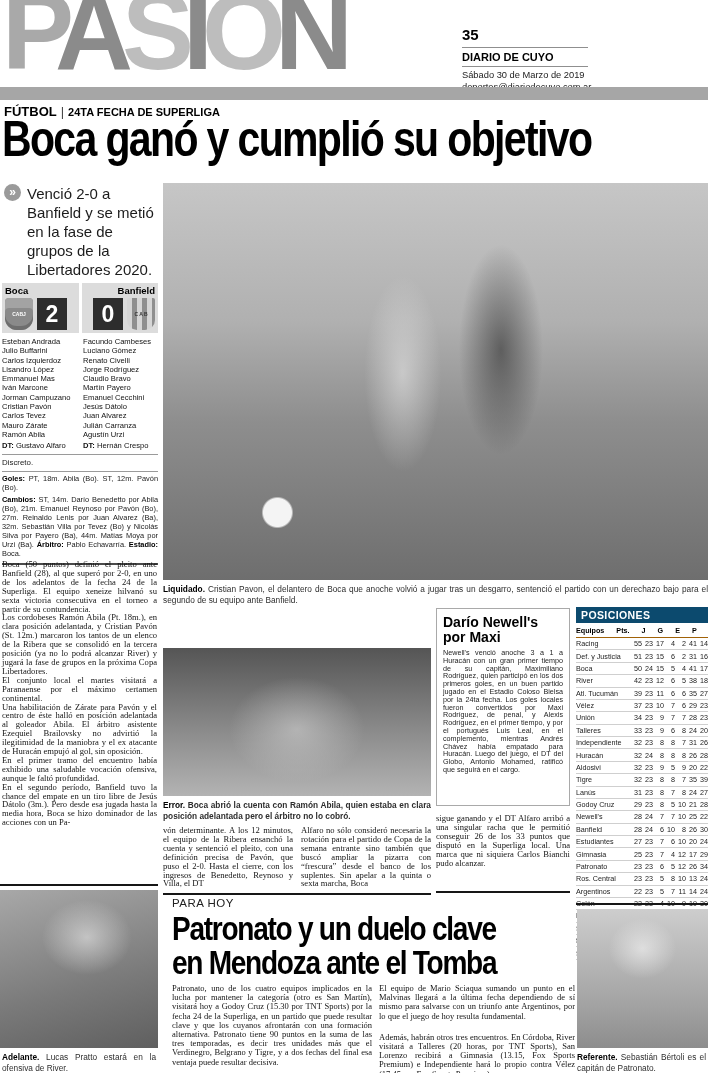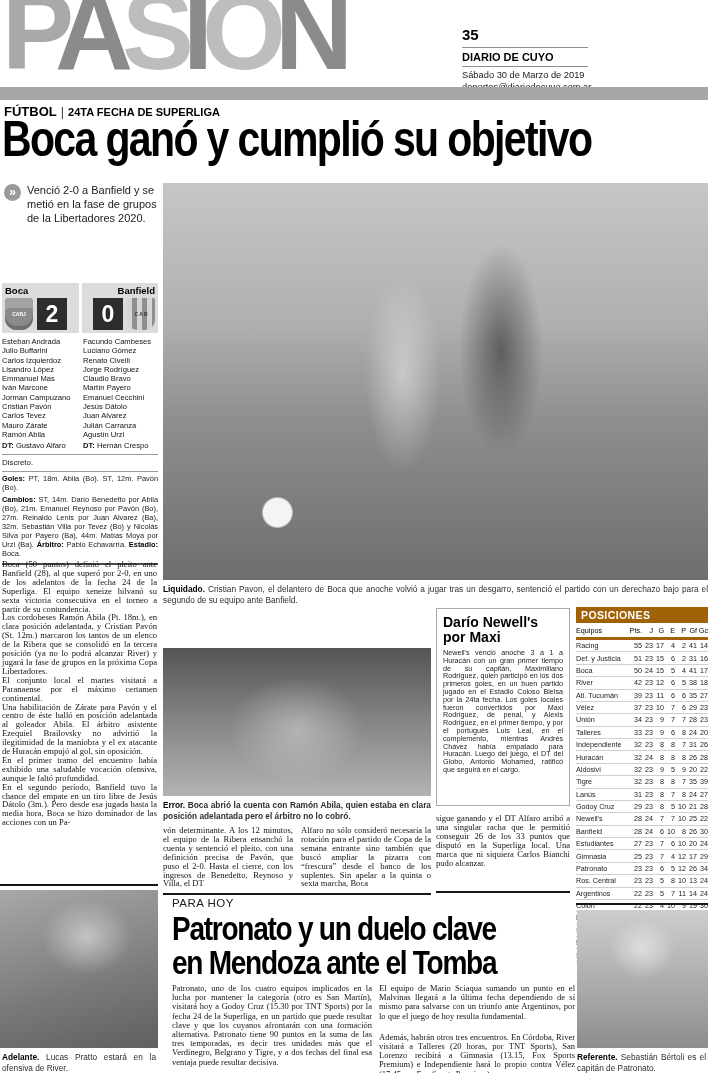--- a/index.html
+++ b/index.html
@@ -19,21 +19,21 @@
   .kicker{position:absolute;left:4px;top:104px;font-size:13px;font-weight:bold;color:#000;}
   .kicker .ksep{font-weight:300;color:#444;padding:0 4px;}
   .kicker .k2{font-size:11px;margin-top:24px;}
   .headline{position:absolute;left:2px;top:111px;font-size:50px;font-weight:800;color:#000;line-height:1.15;
             letter-spacing:-2px;white-space:nowrap;transform:scaleX(.82);transform-origin:left top;}
 
   
   .lead{position:absolute;left:4px;top:184px;width:154px;display:flex;gap:6px;}
   .lead-ic{flex:0 0 auto;width:17px;height:17px;border-radius:50%;background:#9a9a9a;color:#fff;
            font-size:12px;font-weight:bold;text-align:center;line-height:16px;}
-  .lead-tx{font-size:11px;line-height:1.27;color:#1c1c1c;}
+  .lead-tx{font-size:15px;line-height:1.27;color:#1c1c1c;}
 
   
   .mbx{position:absolute;left:2px;top:283px;width:156px;}
   .mteams{display:flex;gap:3px;}
   .tpanel{flex:1;background:#dcdcdc;padding:2px 3px 3px;}
   .tname{font-weight:bold;font-size:9.5px;color:#000;}
   .tname.r{text-align:right;}
   .trow{display:flex;align-items:center;gap:4px;margin-top:2px;}
   .trow.r{justify-content:flex-end;}
   .score{width:30px;height:32px;background:#2d2d2d;color:#fff;font-weight:bold;font-size:23px;
@@ -87,23 +87,23 @@
   .c4{left:436px;top:814px;width:134px;font-size:8.6px;line-height:9px;}
 
   
   .nbox{position:absolute;left:436px;top:608px;width:134px;height:198px;border:1px solid #a9a9a9;
         background:#fff;padding:6px 6px;box-sizing:border-box;}
   .ntitle{font-size:14px;line-height:15px;font-weight:bold;color:#000;margin-bottom:4px;}
   .nbody{font-size:7.2px;line-height:7.8px;text-align:justify;color:#1c1c1c;}
 
   
   .stand{position:absolute;left:576px;top:607px;width:132px;}
-  .stitle{background:#a16207;color:#fff;font-weight:bold;font-size:10.5px;letter-spacing:.4px;padding:2px 5px;}
+  .stitle{background:#0c4a6e;color:#fff;font-weight:bold;font-size:10.5px;letter-spacing:.4px;padding:2px 5px;}
   .shead,.srow{display:flex;align-items:baseline;}
-  .shead{font-weight:normal;font-size:7.2px;padding:3px 0 2px;border-bottom:3px solid #a16207;color:#000;}
+  .shead{font-weight:bold;font-size:7.2px;padding:3px 0 2px;border-bottom:1px solid #a16207;color:#000;gap:12px;}
   .srow{font-size:7.2px;padding:1.2px 0;border-bottom:1px solid #cfcfcf;color:#222;}
   .srow.bold{font-weight:bold;color:#000;}
   .st{flex:1;text-align:left;}
   .sn{width:11px;text-align:right;}
   .sn.w{width:15px;}
 
   
   .rule{position:absolute;height:2px;background:#161616;}
   .rl-a{left:0;top:884px;width:158px;}
   .rl-b{left:163px;top:893px;width:268px;}

